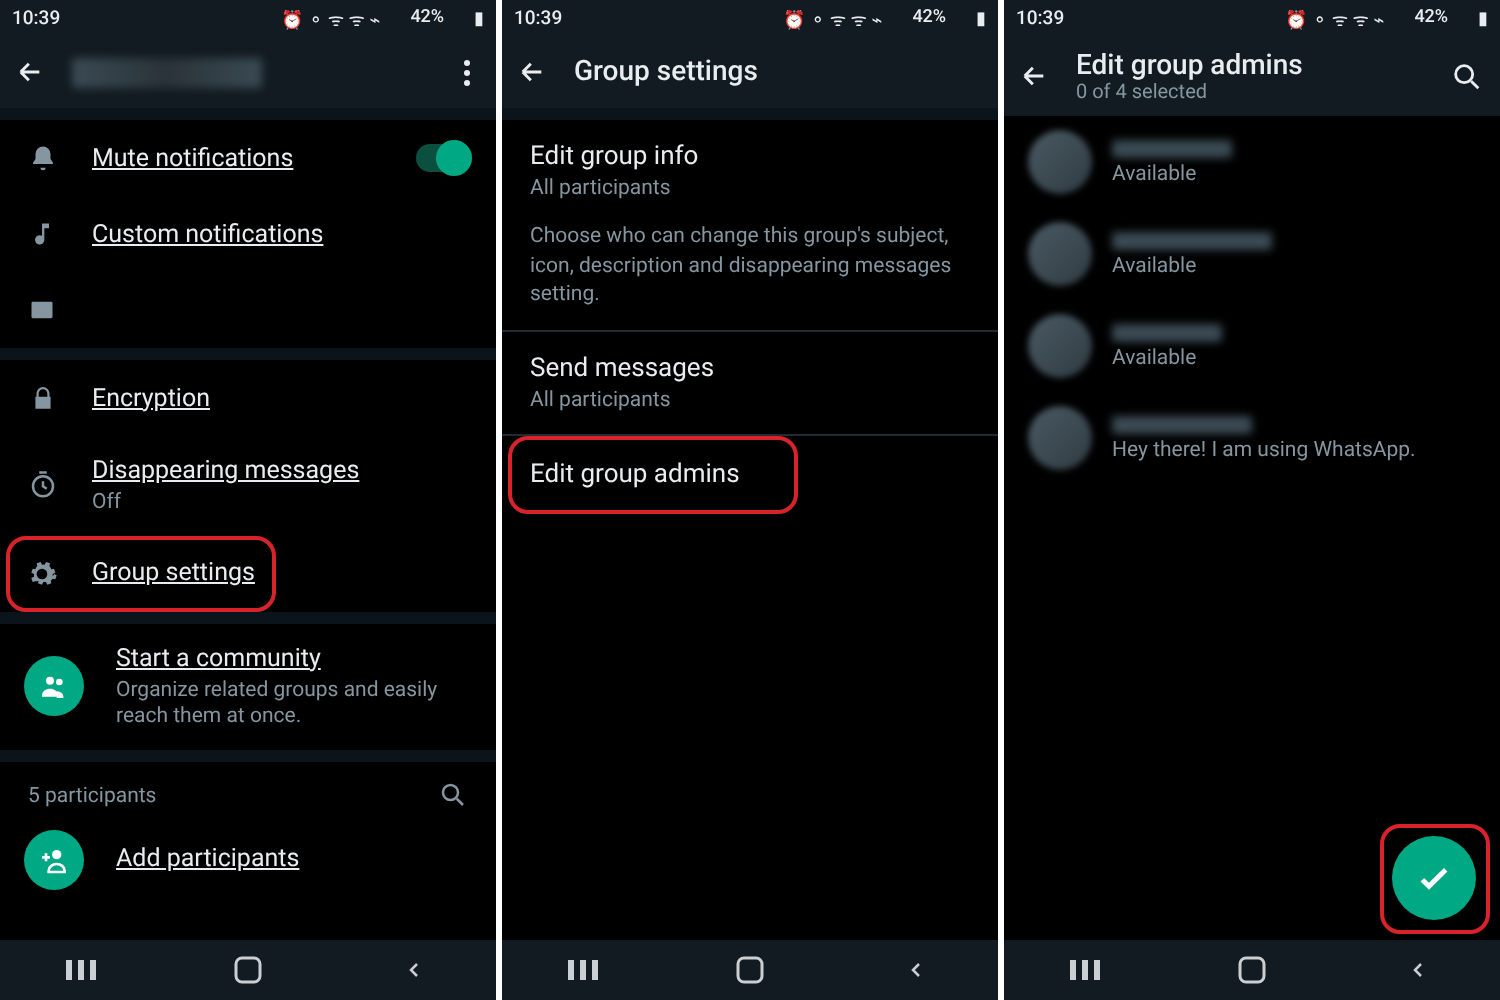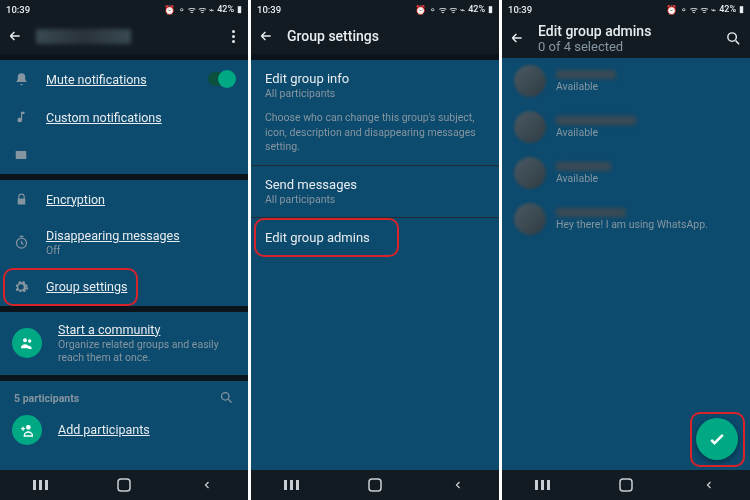--- a/index.html
+++ b/index.html
@@ -10,55 +10,55 @@
     gap: 3px;
     font-family: -apple-system, Roboto, "Segoe UI", sans-serif;
     width: 750px;
     height: 500px;
     overflow: hidden;
   }
 
   .phone {
     width: 248px;
     height: 500px;
-    background: #0c4a6e;
+    background: #000000;
     color: #e9edef;
     display: flex;
     flex-direction: column;
     position: relative;
     font-size: 12px;
   }
 
   .statusbar {
     height: 18px;
     display: flex;
     align-items: center;
     justify-content: space-between;
     padding: 0 6px;
     font-size: 9.5px;
     font-weight: 500;
     color: #e9edef;
     background: #121b22;
   }
   .statusbar .right { display: flex; gap: 3px; align-items: center; }
-  .statusbar .right span { font-size: 9px; }
+  .statusbar .right span { font-size: 9px; margin-left: 12px; }
 
   .appbar {
     height: 36px;
     display: flex;
     align-items: center;
     padding: 0 8px;
     gap: 14px;
     background: #121b22;
   }
   .appbar.tall { height: 40px; }
   .appbar .back { width: 14px; height: 14px; display:flex; align-items:center; justify-content:center; }
   .appbar .title { font-size: 14px; font-weight: 500; }
   .appbar .title-stack { display:flex; flex-direction:column; }
-  .appbar .title-stack .sub { font-size: 13px; color:#8696a0; font-weight:400; }
+  .appbar .title-stack .sub { font-size: 10px; color:#8696a0; font-weight:400; }
   .appbar .spacer { flex: 1; }
   .appbar .blurred {
     width: 95px; height: 15px;
     background: linear-gradient(90deg,#3a4a53,#2a3339,#3a4a53);
     filter: blur(2px);
     border-radius:2px;
   }
   .dots { width: 14px; display:flex; flex-direction:column; gap:2px; align-items:center; }
   .dots span { width:3px; height:3px; background:#e9edef; border-radius:50%; }
 
@@ -84,21 +84,21 @@
     width: 28px; height: 14px; border-radius: 8px;
     background:#0b4f3e; position:relative;
   }
   .row .toggle::after {
     content:""; position:absolute; right:0; top:-2px;
     width:18px; height:18px; border-radius:50%; background:#00a884;
   }
 
   .section-gap { height: 6px; background:#0b141a; }
 
-  .header-text { padding: 9px 14px 2px; font-size:10.5px; color:#8696a0; display:flex; align-items:flex-end; justify-content:space-between;font-weight:bold; }
+  .header-text { padding: 9px 14px 2px; font-size:10.5px; color:#8696a0; display:flex; align-items:center; justify-content:space-between; }
 
   .circle-ico {
     width:30px; height:30px; border-radius:50%;
     display:flex; align-items:center; justify-content:center;
     flex-shrink:0;
   }
   .circle-green { background:#00a884; }
   .circle-teal  { background:#00a884; }
 
   .highlight {

